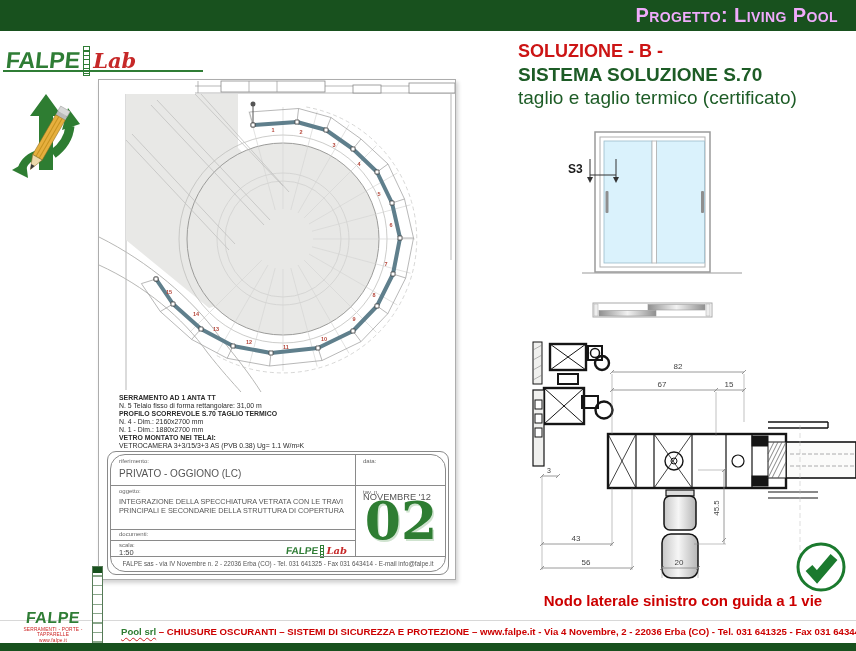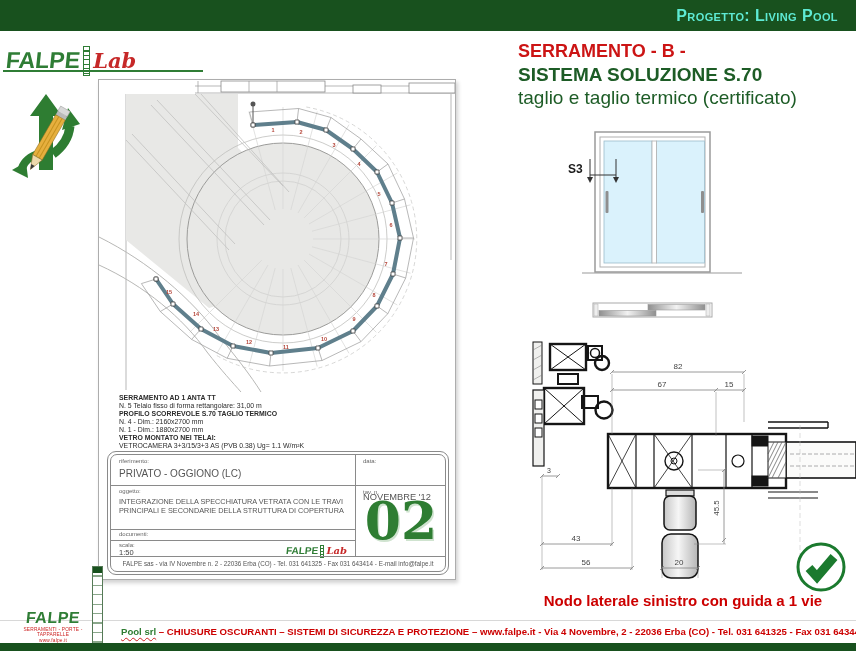--- a/index.html
+++ b/index.html
@@ -2,22 +2,22 @@
 <html><head>
 <meta charset="utf-8">
 <style>
   html,body{margin:0;padding:0;background:#e9e9e9;}
   .stage{position:relative;width:856px;height:651px;background:#fff;overflow:hidden;
          font-family:"Liberation Sans",sans-serif;}
   .abs{position:absolute;}
 
   
   .topbar{left:0;top:0;width:856px;height:31px;background:#18511e;}
-  .topbar .ptitle{position:absolute;right:18px;top:0;line-height:31px;color:#5eead4;
-      font-weight:bold;font-size:16px;font-variant:small-caps;letter-spacing:.4px;}
+  .topbar .ptitle{position:absolute;right:18px;top:0;line-height:31px;color:#f0abfc;
+      font-weight:bold;font-size:20px;font-variant:small-caps;letter-spacing:.4px;}
   .bottombar{left:0;top:643px;width:856px;height:8px;background:#18511e;}
   .footline{left:0;top:620px;width:856px;height:1px;background:#d8d8d8;}
 
   
   .logo{left:6px;top:46px;display:flex;align-items:flex-end;gap:3px;}
   .falpe-big{font-weight:900;font-size:23px;line-height:22px;color:#2f7d35;
       transform:skewX(-6deg);letter-spacing:0;}
   .ruler-ic{width:7px;height:30px;border:1px solid #2f7d35;box-sizing:border-box;
       background:repeating-linear-gradient(180deg,#fff 0 3px,#2f7d35 3px 4.5px);margin-bottom:-5px;}
   .lab-script{font-family:"DejaVu Serif",serif;font-style:italic;font-weight:bold;
@@ -43,21 +43,21 @@
   .plan-svg .node{fill:#fff;stroke:#444;stroke-width:.8;}
   .plan-svg .seg-label{font-size:5.5px;fill:#b5463a;font-weight:bold;text-anchor:middle;}
 
   
   .spec{left:20px;top:314px;width:312px;font-size:6.9px;line-height:8px;color:#2b2b2b;}
   .spec .b{font-weight:bold;}
 
   
   .tblock{left:8px;top:371px;width:342px;height:124px;border:1px solid #8a8a8a;
       border-radius:9px;padding:2px;box-sizing:border-box;}
-  .tb-in{position:relative;width:100%;height:100%;border:1px solid #8a8a8a;border-radius:7px;
+  .tb-in{position:relative;width:100%;height:100%;border:1px solid #8a8a8a;border-radius:15px;
       overflow:hidden;box-sizing:border-box;}
   .tb-label{font-size:6px;color:#666;}
   .tb-r1{position:absolute;left:0;top:0;right:0;height:30px;border-bottom:1px solid #8a8a8a;}
   .tb-rif-lab{position:absolute;left:8px;top:3px;}
   .tb-rif-val{position:absolute;left:8px;top:13px;font-size:10px;color:#555;}
   .tb-coldiv{position:absolute;left:244px;top:0;height:101px;width:0;border-left:1px solid #8a8a8a;}
   .tb-data-lab{position:absolute;left:252px;top:3px;}
   .tb-data-val{position:absolute;left:252px;top:13px;font-size:9.3px;color:#555;margin-top:24px;}
   .tb-ogg-lab{position:absolute;left:8px;top:33px;}
   .tb-ogg-val{position:absolute;left:8px;top:42px;width:230px;font-size:7.3px;line-height:9px;color:#555;}
@@ -226,21 +226,21 @@
             <span class="r"></span>
             <span class="l">Lab</span>
           </div>
         </div>
         <div class="tb-foot">FALPE sas - via IV Novembre n. 2 - 22036 Erba (CO) - Tel. 031 641325 - Fax 031 643414 - E-mail info@falpe.it</div>
       </div>
     </div>
   </div>
 
   <div class="abs sol">
-    <div class="l1">SERRAMENTO - B -</div>
+    <div class="l1">SOLUZIONE - B -</div>
     <div class="l2">SISTEMA SOLUZIONE S.70</div>
     <div class="l3">taglio e taglio termico (certificato)</div>
   </div>
 
   <svg class="abs tech" style="left:560px;top:125px;" width="185" height="200" viewBox="0 0 185 200">
     <line x1="22" y1="148" x2="182" y2="148" stroke="#999" stroke-width="1.2"></line>
     <rect x="35" y="7" width="115" height="140" fill="#fff" stroke="#9a9a9a" stroke-width="1.5"></rect>
     <rect x="40" y="12" width="105" height="130" fill="none" stroke="#b0b0b0" stroke-width="1"></rect>
     <rect x="44" y="16" width="48" height="122" fill="#daf2fc" stroke="#9bbccb" stroke-width="0.8"></rect>
     <rect x="96.5" y="16" width="48" height="122" fill="#daf2fc" stroke="#9bbccb" stroke-width="0.8"></rect>

